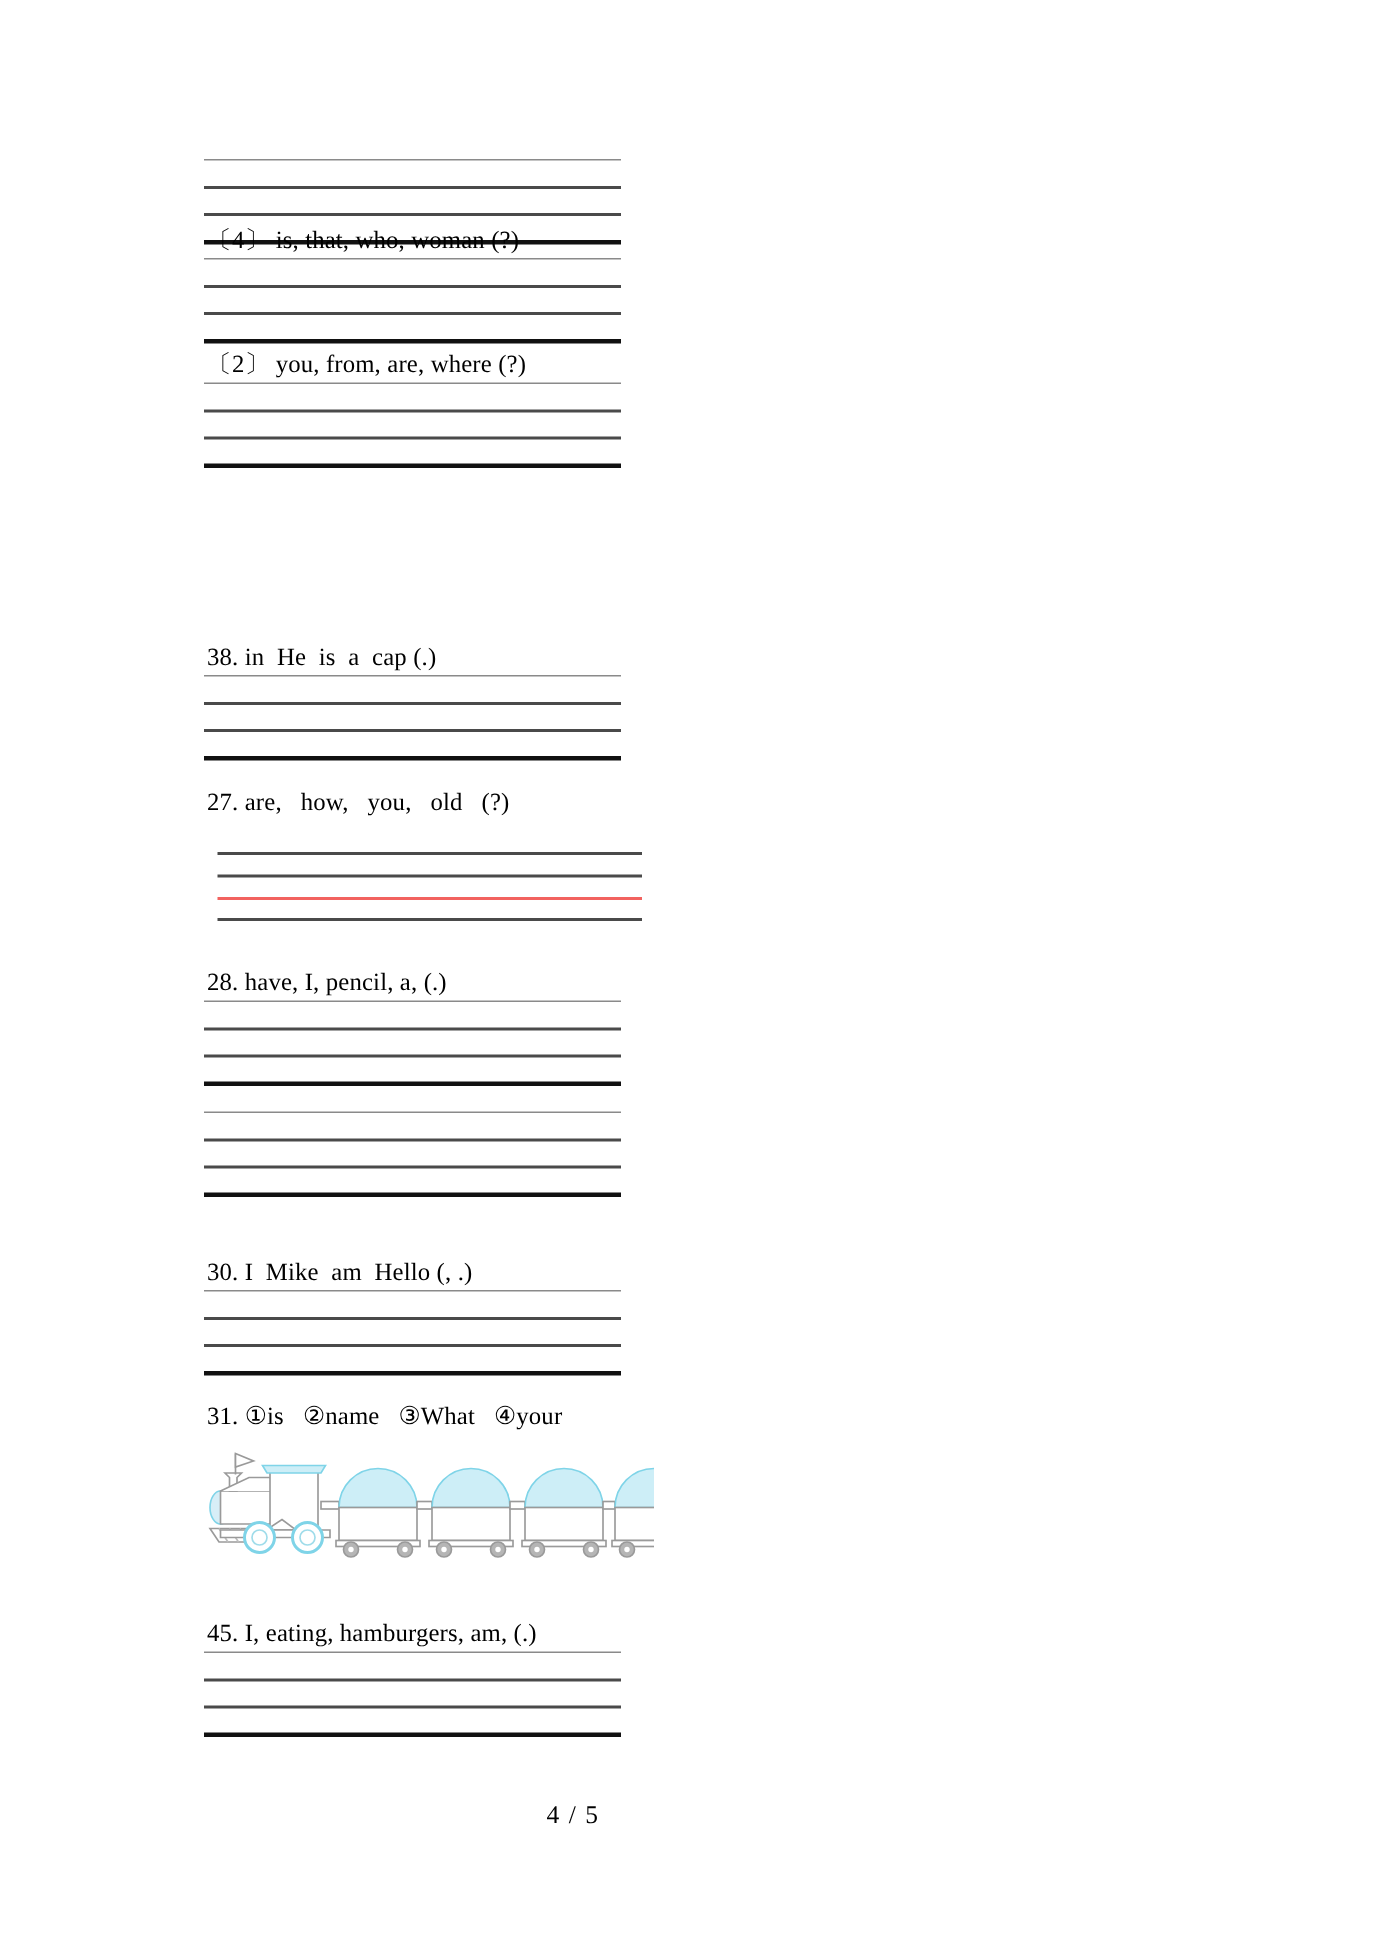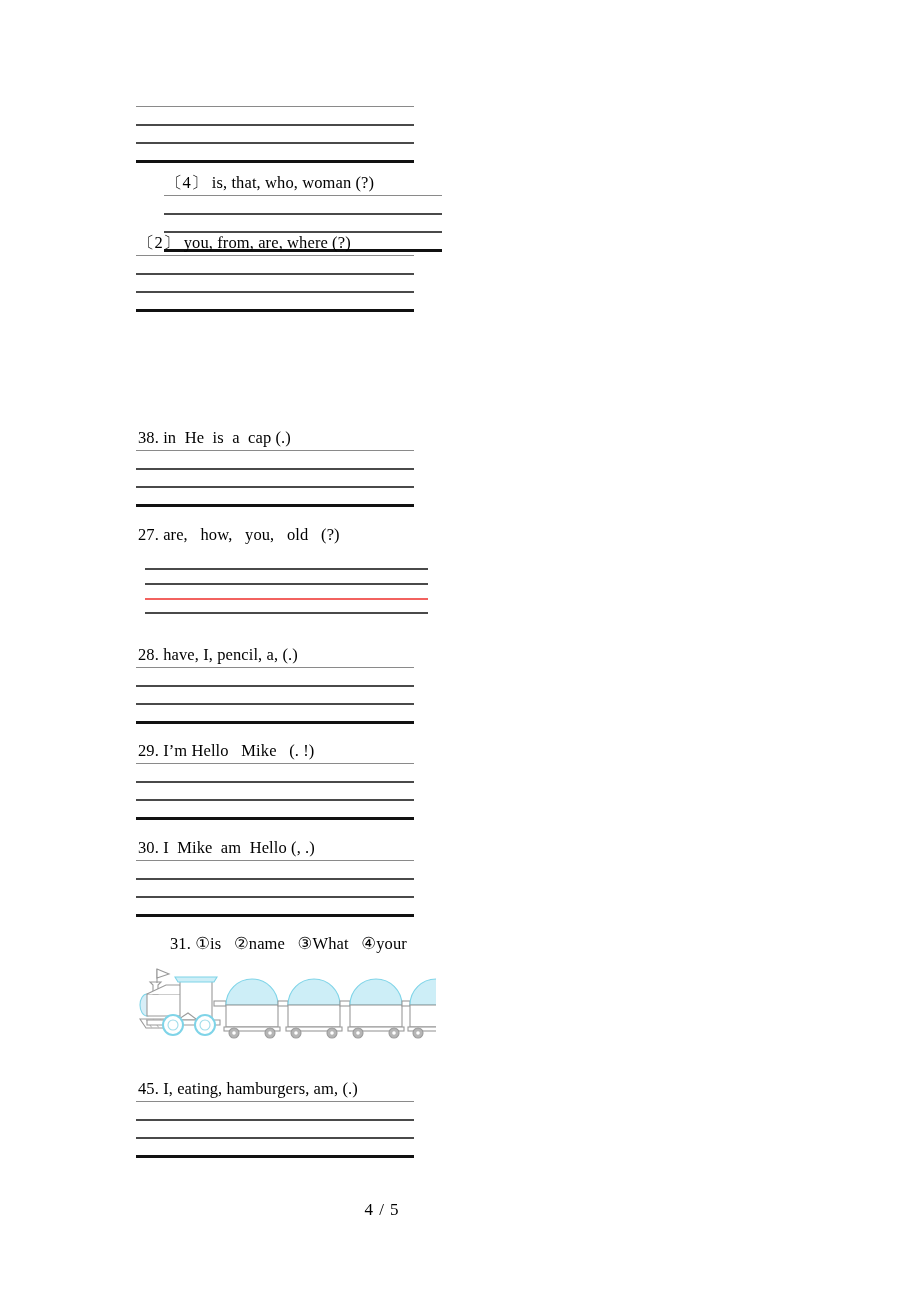--- a/index.html
+++ b/index.html
@@ -99,21 +99,21 @@
 
   <div class="qblock" style="top:105px;">
     <div class="lines partial">
       <div class="rule thin l0"></div>
       <div class="rule medium l1"></div>
       <div class="rule medium l2"></div>
       <div class="rule thick l3"></div>
     </div>
   </div>
 
-  <div class="qblock" style="top:172px;margin-left:28px;">
+  <div class="qblock" style="top:149px;">
     <div class="qtext">〔4〕 is, that, who, woman (?)</div>
     <div class="lines">
       <div class="rule thin l0"></div>
       <div class="rule medium l1"></div>
       <div class="rule medium l2"></div>
       <div class="rule thick l3"></div>
     </div>
   </div>
 
   <div class="qblock" style="top:232px;">
@@ -151,40 +151,39 @@
     <div class="qtext">28. have, I, pencil, a, (.)</div>
     <div class="lines">
       <div class="rule thin l0"></div>
       <div class="rule medium l1"></div>
       <div class="rule medium l2"></div>
       <div class="rule thick l3"></div>
     </div>
   </div>
 
   <div class="qblock" style="top:740px;">
-    <div class="qtext">29. I’m Hello   Mike   (. !)</div>
     <div class="lines">
       <div class="rule thin l0"></div>
       <div class="rule medium l1"></div>
       <div class="rule medium l2"></div>
       <div class="rule thick l3"></div>
     </div>
   </div>
 
   <div class="qblock" style="top:837px;">
     <div class="qtext">30. I  Mike  am  Hello (, .)</div>
     <div class="lines">
       <div class="rule thin l0"></div>
       <div class="rule medium l1"></div>
       <div class="rule medium l2"></div>
       <div class="rule thick l3"></div>
     </div>
   </div>
 
-  <div class="qblock" style="top:933px; width:320px;margin-left:32px;">
+  <div class="qblock" style="top:933px; width:320px;">
     <div class="qtext">31. ①is   ②name   ③What   ④your</div>
   </div>
 
   <div class="train-wrap">
     <svg width="300" height="75" viewBox="0 0 300 75">
       <g stroke="#9a9a9a" stroke-width="1.1" fill="#ffffff">
 
         <g>
           <path d="M4 54 L28 54 L36 63 L10 63 Z" fill="#ffffff"></path>
           <path d="M10 54 L16 63 M17 54 L23 63 M24 54 L30 63" stroke="#bdbdbd"></path>

